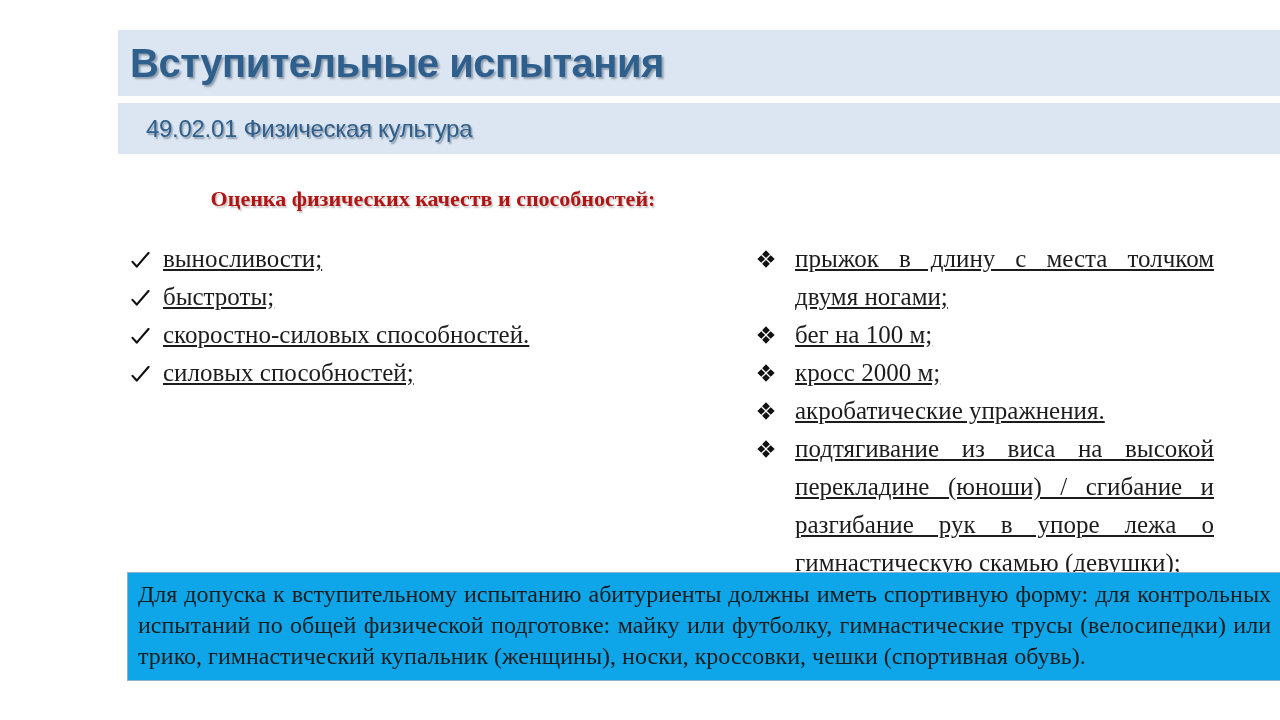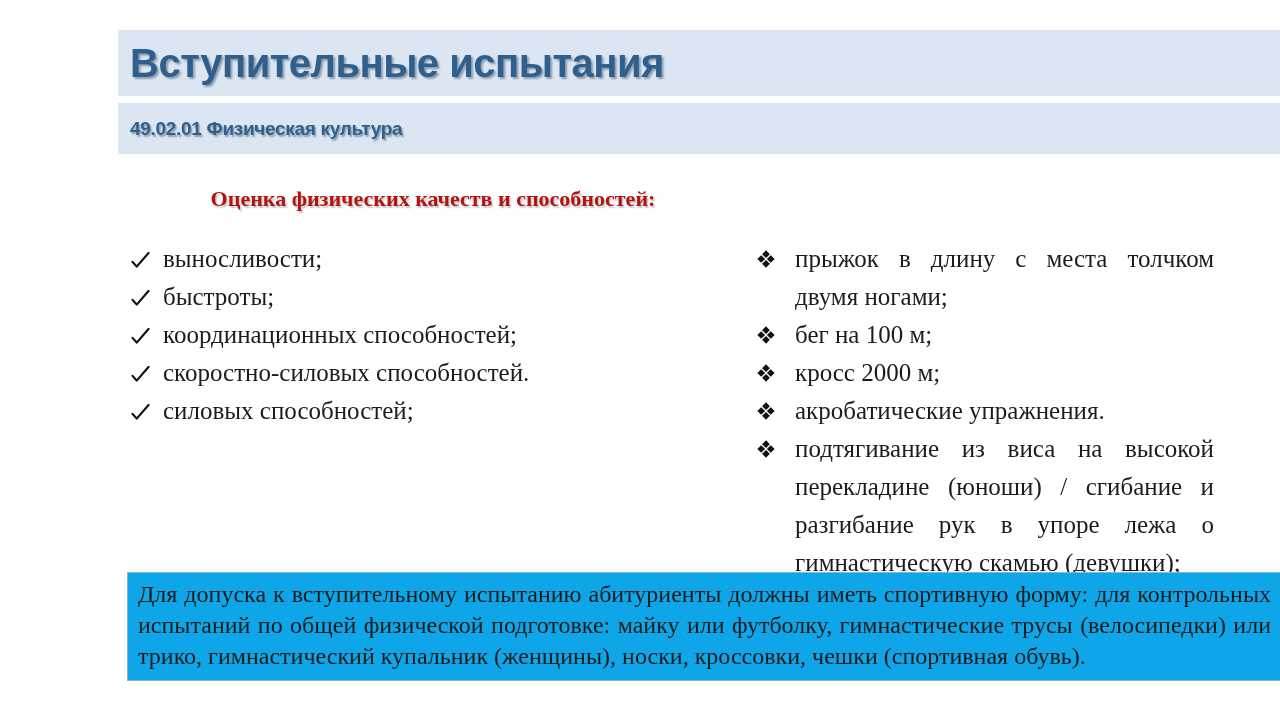--- a/index.html
+++ b/index.html
@@ -30,44 +30,44 @@
   .title-text{
     font-family:"Liberation Sans","DejaVu Sans",sans-serif;
     font-weight:700;font-size:40px;letter-spacing:-0.5px;
     color:var(--title-text,#2f5f8c);
     padding-left:12px;
     text-shadow:2px 2px 2px rgba(30,50,70,0.40);
     white-space:nowrap;
   }
   .subtitle-text{
     font-family:"Liberation Sans","DejaVu Sans",sans-serif;
-    font-weight:700;font-size:19px;letter-spacing:-0.3px;
+    font-weight:400;font-size:24px;letter-spacing:-0.3px;
     color:var(--title-text,#2f5f8c);
-    padding-left:12px;
+    padding-left:28px;
     text-shadow:1.5px 1.5px 1.5px rgba(30,50,70,0.40);
     white-space:nowrap;
   }
   
   .col-heading{
     position:absolute;top:186px;text-align:center;
     font-weight:700;font-size:22px;
     color:var(--heading-red,#b11412);
     text-shadow:1.5px 1.5px 1.5px rgba(150,150,150,0.55);
   }
   .col-heading.left{left:86px;width:604px;}
   .col-heading.right{left:712px;width:528px;}
   
   .bullet-list{position:absolute;top:240px;list-style:none;font-size:25px;line-height:38px;}
   .bullet-list.left{left:86px;width:604px;}
   .bullet-list.right{left:712px;width:457px;}
   .bullet-list li{display:flex;align-items:flex-start;}
   .bullet-cell{flex:0 0 auto;display:flex;align-items:center;height:38px;}
   .bullet-list.left .bullet-cell{width:32px;}
   .bullet-list.right .bullet-cell{width:38px;}
-  .item-text{flex:1 1 auto;}
+  .item-text{flex:1 1 auto;text-decoration:underline;}
   .bullet-list.right .item-text{text-align:justify;}
   .check-svg{width:19px;height:16px;margin-top:2px;}
   .diamond-svg{width:18px;height:18px;}
   
   .note-box{
     position:absolute;left:82px;top:572px;width:1155px;min-height:97px;
     border:1px solid var(--note-border,#8fb3cd);
     background:#0ea5e9;
     padding:6px 10px 8px 10px;
   }
@@ -97,28 +97,20 @@
         </span>
       <span class="item-text">выносливости;</span>
     </li>
     <li>
       <span class="bullet-cell">
           <svg class="check-svg" viewBox="0 0 20 17">
             <path d="M1.5 10.5 L6 15.5 L18.5 1" fill="none" stroke="#111" stroke-width="2.3" stroke-linecap="round" stroke-linejoin="round"></path>
           </svg>
         </span>
       <span class="item-text">быстроты;</span>
-    </li>
-    <li>
-      <span class="bullet-cell">
-          <svg class="check-svg" viewBox="0 0 20 17">
-            <path d="M1.5 10.5 L6 15.5 L18.5 1" fill="none" stroke="#111" stroke-width="2.3" stroke-linecap="round" stroke-linejoin="round"></path>
-          </svg>
-        </span>
-      <span class="item-text">координационных способностей;</span>
     </li>
     <li>
       <span class="bullet-cell">
           <svg class="check-svg" viewBox="0 0 20 17">
             <path d="M1.5 10.5 L6 15.5 L18.5 1" fill="none" stroke="#111" stroke-width="2.3" stroke-linecap="round" stroke-linejoin="round"></path>
           </svg>
         </span>
       <span class="item-text">скоростно-силовых способностей.</span>
     </li>
     <li>

